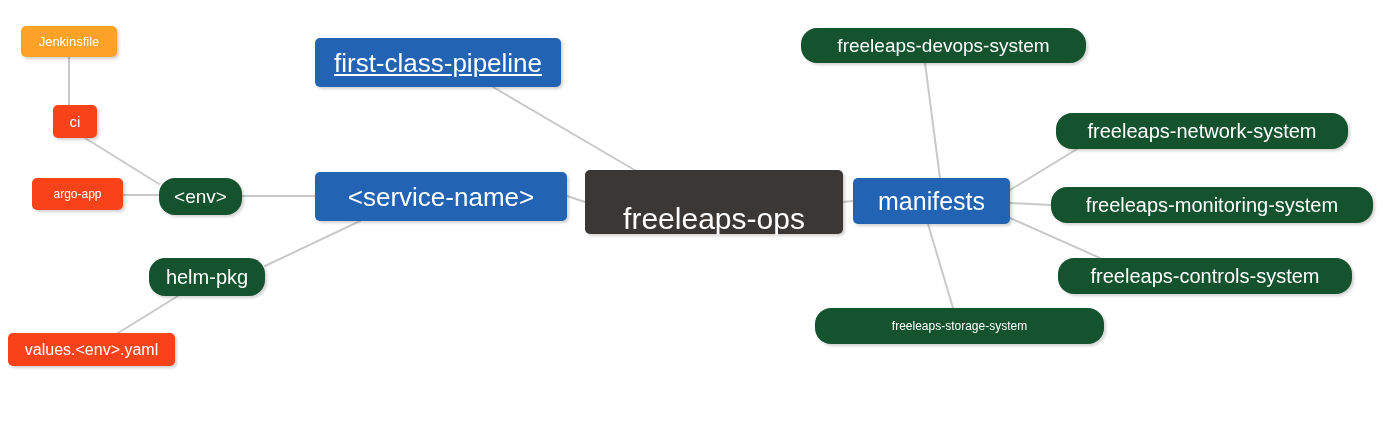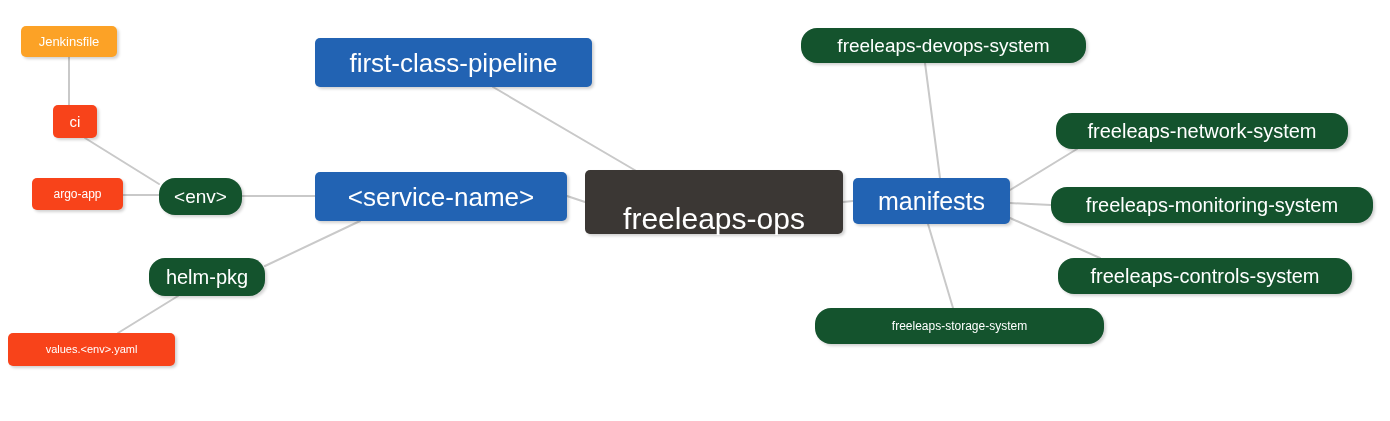--- a/index.html
+++ b/index.html
@@ -73,42 +73,42 @@
       <line x1="1010" y1="218" x2="1100" y2="258" stroke="#c9c9c9" stroke-width="2" stroke-linecap="round"></line>
       <line x1="928" y1="224" x2="953" y2="308" stroke="#c9c9c9" stroke-width="2" stroke-linecap="round"></line>
     </svg>
   <div id="node-layer">
       <div class="node lvl-root" style="left: 585px; top: 170px; width: 258px; height: 64px; font-size: 30px; align-items: flex-end;">
         <span>freeleaps-ops</span>
       </div>
       <div class="node lvl-blue" style="left: 315px; top: 172px; width: 252px; height: 49px; font-size: 26px;">
         <span>&lt;service-name&gt;</span>
       </div>
-      <div class="node lvl-blue" style="left: 315px; top: 38px; width: 277px; height: 49px; font-size: 26px;">
+      <div class="node lvl-blue" style="left: 315px; top: 38px; width: 246px; height: 49px; font-size: 26px; text-decoration: underline;">
         <span>first-class-pipeline</span>
       </div>
       <div class="node lvl-blue" style="left: 853px; top: 178px; width: 157px; height: 46px; font-size: 25px;">
         <span>manifests</span>
       </div>
       <div class="node lvl-green" style="left: 159px; top: 178px; width: 83px; height: 37px; font-size: 19px;">
         <span>&lt;env&gt;</span>
       </div>
       <div class="node lvl-green" style="left: 149px; top: 258px; width: 116px; height: 38px; font-size: 20px;">
         <span>helm-pkg</span>
       </div>
       <div class="node lvl-red" style="left: 53px; top: 105px; width: 32px; height: 33px; font-size: 15px;">
         <span>ci</span>
       </div>
       <div class="node lvl-orange" style="left: 21px; top: 26px; width: 96px; height: 31px; font-size: 13px;">
         <span>Jenkinsfile</span>
       </div>
       <div class="node lvl-red" style="left: 32px; top: 178px; width: 91px; height: 32px; font-size: 12px;">
         <span>argo-app</span>
       </div>
-      <div class="node lvl-red" style="left: 8px; top: 333px; width: 167px; height: 33px; font-size: 11px;">
+      <div class="node lvl-red" style="left: 8px; top: 333px; width: 167px; height: 33px; font-size: 16px;">
         <span>values.&lt;env&gt;.yaml</span>
       </div>
       <div class="node lvl-green" style="left: 801px; top: 28px; width: 285px; height: 35px; font-size: 19px;">
         <span>freeleaps-devops-system</span>
       </div>
       <div class="node lvl-green" style="left: 1056px; top: 113px; width: 292px; height: 36px; font-size: 20px;">
         <span>freeleaps-network-system</span>
       </div>
       <div class="node lvl-green" style="left: 1051px; top: 187px; width: 322px; height: 36px; font-size: 20px;">
         <span>freeleaps-monitoring-system</span>

